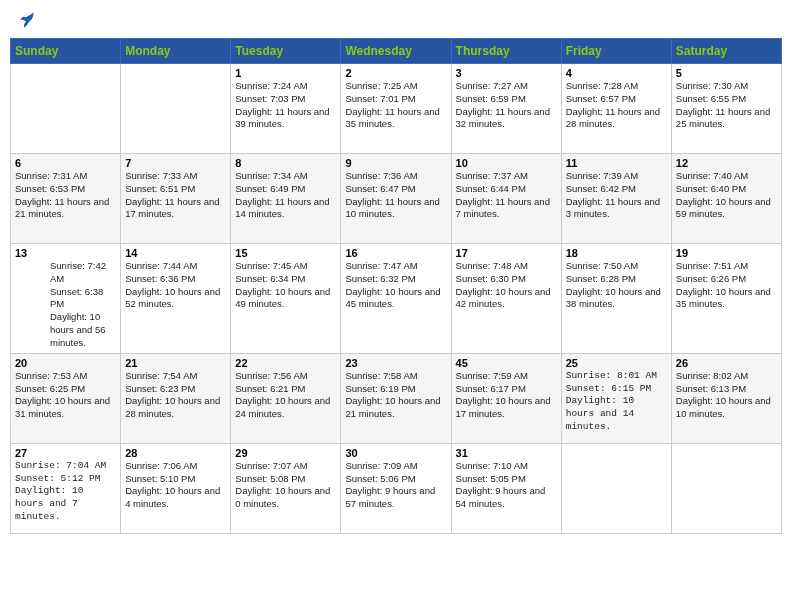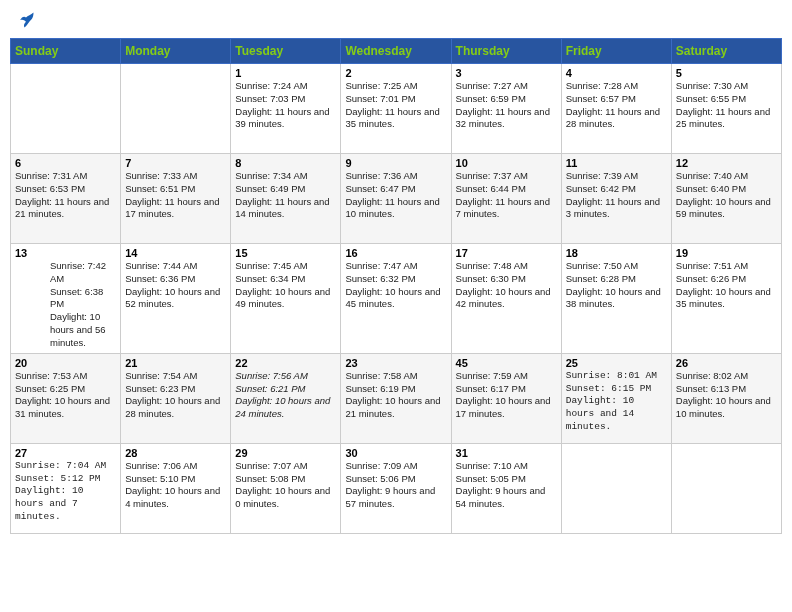--- a/index.html
+++ b/index.html
@@ -261,21 +261,21 @@
 Daylight: 10 hours and 31 minutes.</div>
         </td>
         <td>
           <span class="day-num">21</span>
           <div class="day-info" style="white-space: pre-line;">Sunrise: 7:54 AM
 Sunset: 6:23 PM
 Daylight: 10 hours and 28 minutes.</div>
         </td>
         <td>
           <span class="day-num">22</span>
-          <div class="day-info" style="white-space: pre-line; font-style: italic;">Sunrise: 7:56 AM
+          <div class="day-info" style="white-space: pre-line;">Sunrise: 7:56 AM
 Sunset: 6:21 PM
 Daylight: 10 hours and 24 minutes.</div>
         </td>
         <td>
           <span class="day-num">23</span>
           <div class="day-info" style="white-space: pre-line;">Sunrise: 7:58 AM
 Sunset: 6:19 PM
 Daylight: 10 hours and 21 minutes.</div>
         </td>
         <td>

